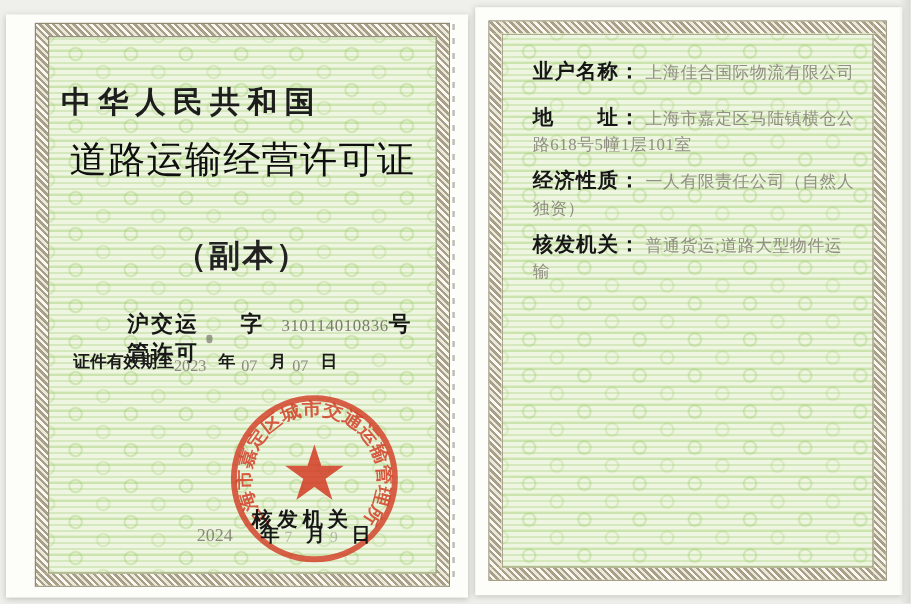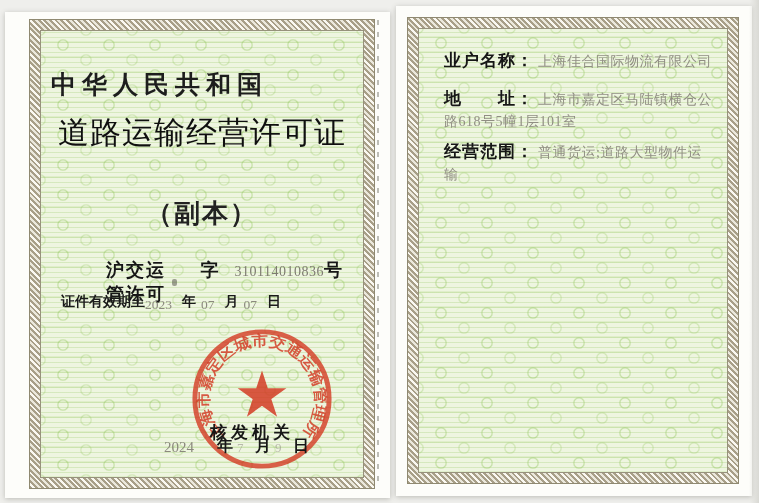--- a/index.html
+++ b/index.html
@@ -127,23 +127,27 @@
         <div class="field f1">
           <span class="lbl">业户名称：</span>
           <span class="val">上海佳合国际物流有限公司</span>
         </div>
 
         <div class="field f2">
           <span class="lbl">地　　址：</span>
           <span class="val">上海市嘉定区马陆镇横仓公路618号5幢1层101室</span>
         </div>
 
+        <div class="field f3">
+          <span class="lbl">经济性质：</span>
+          <span class="val">一人有限责任公司（自然人独资）</span>
+        </div>
 
         <div class="field f4">
-          <span class="lbl">经营范围：</span>
+          <span class="lbl">核发机关：</span>
           <span class="val">普通货运;道路大型物件运输</span>
         </div>
 
       </div>
     </div>
   </div>
 
   <div class="scan-edge"></div>
 </div>
 

